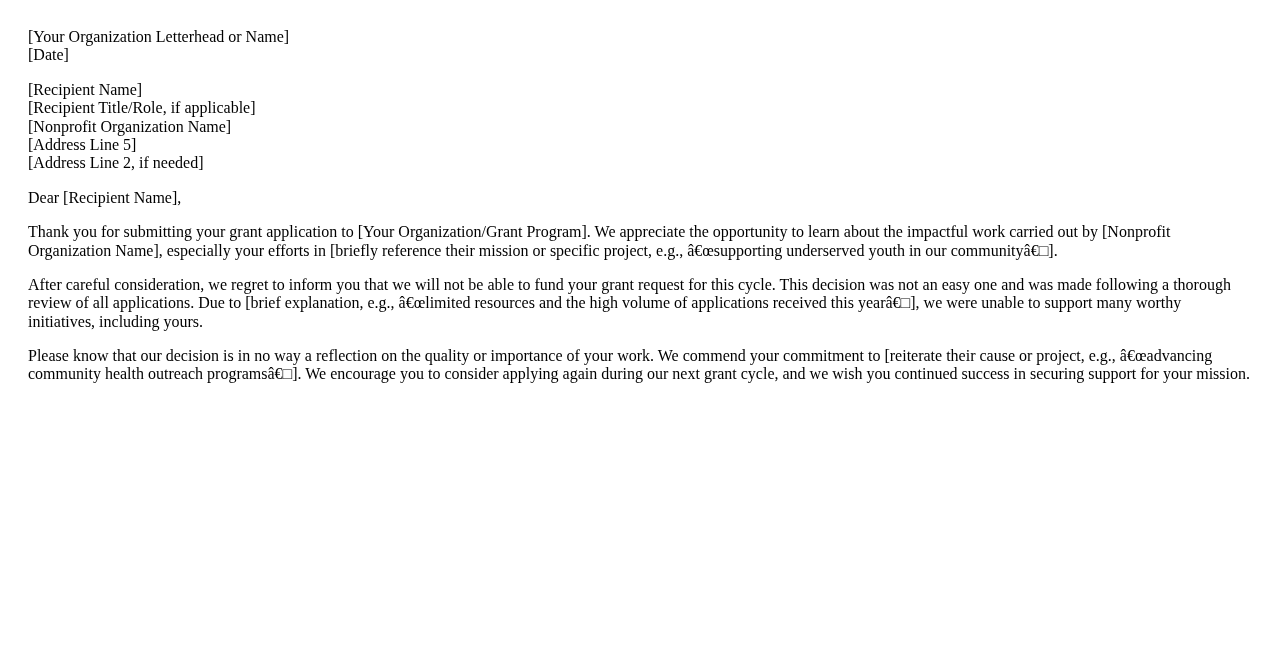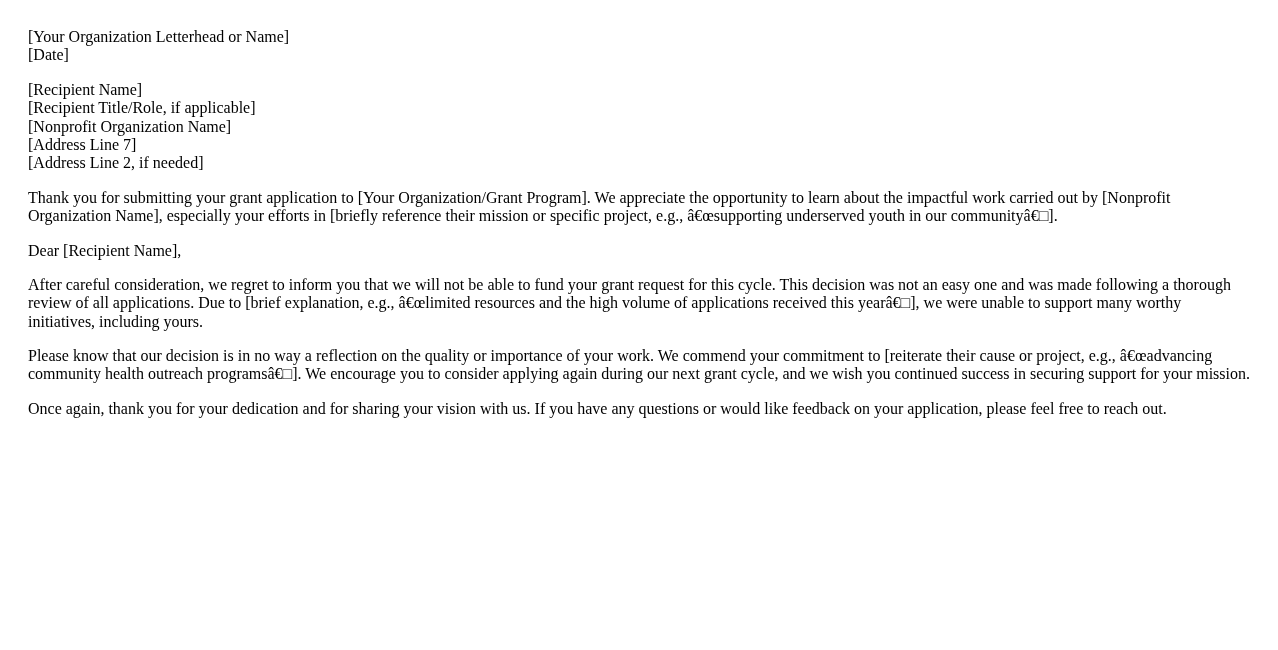--- a/index.html
+++ b/index.html
@@ -30,26 +30,25 @@
 </head>
 <body style="background: rgb(255, 255, 255);">
 
 <div class="page" style="color: rgb(0, 0, 0);">
   <p>[Your Organization Letterhead or Name]
 [Date]</p>
 
   <p>[Recipient Name]
 [Recipient Title/Role, if applicable]
 [Nonprofit Organization Name]
-[Address Line 7]
+[Address Line 5]
 [Address Line 2, if needed]</p>
 
+  <p>Dear [Recipient Name],</p>
+
   <p>Thank you for submitting your grant application to [Your Organization/Grant Program]. We appreciate the opportunity to learn about the impactful work carried out by [Nonprofit Organization Name], especially your efforts in [briefly reference their mission or specific project, e.g., â€œsupporting underserved youth in our communityâ€□].</p>
-
-  <p>Dear [Recipient Name],</p>
 
   <p>After careful consideration, we regret to inform you that we will not be able to fund your grant request for this cycle. This decision was not an easy one and was made following a thorough review of all applications. Due to [brief explanation, e.g., â€œlimited resources and the high volume of applications received this yearâ€□], we were unable to support many worthy initiatives, including yours.</p>
 
   <p>Please know that our decision is in no way a reflection on the quality or importance of your work. We commend your commitment to [reiterate their cause or project, e.g., â€œadvancing community health outreach programsâ€□]. We encourage you to consider applying again during our next grant cycle, and we wish you continued success in securing support for your mission.</p>
 
-  <p>Once again, thank you for your dedication and for sharing your vision with us. If you have any questions or would like feedback on your application, please feel free to reach out.</p>
 
 </div>
 
 </body></html>

